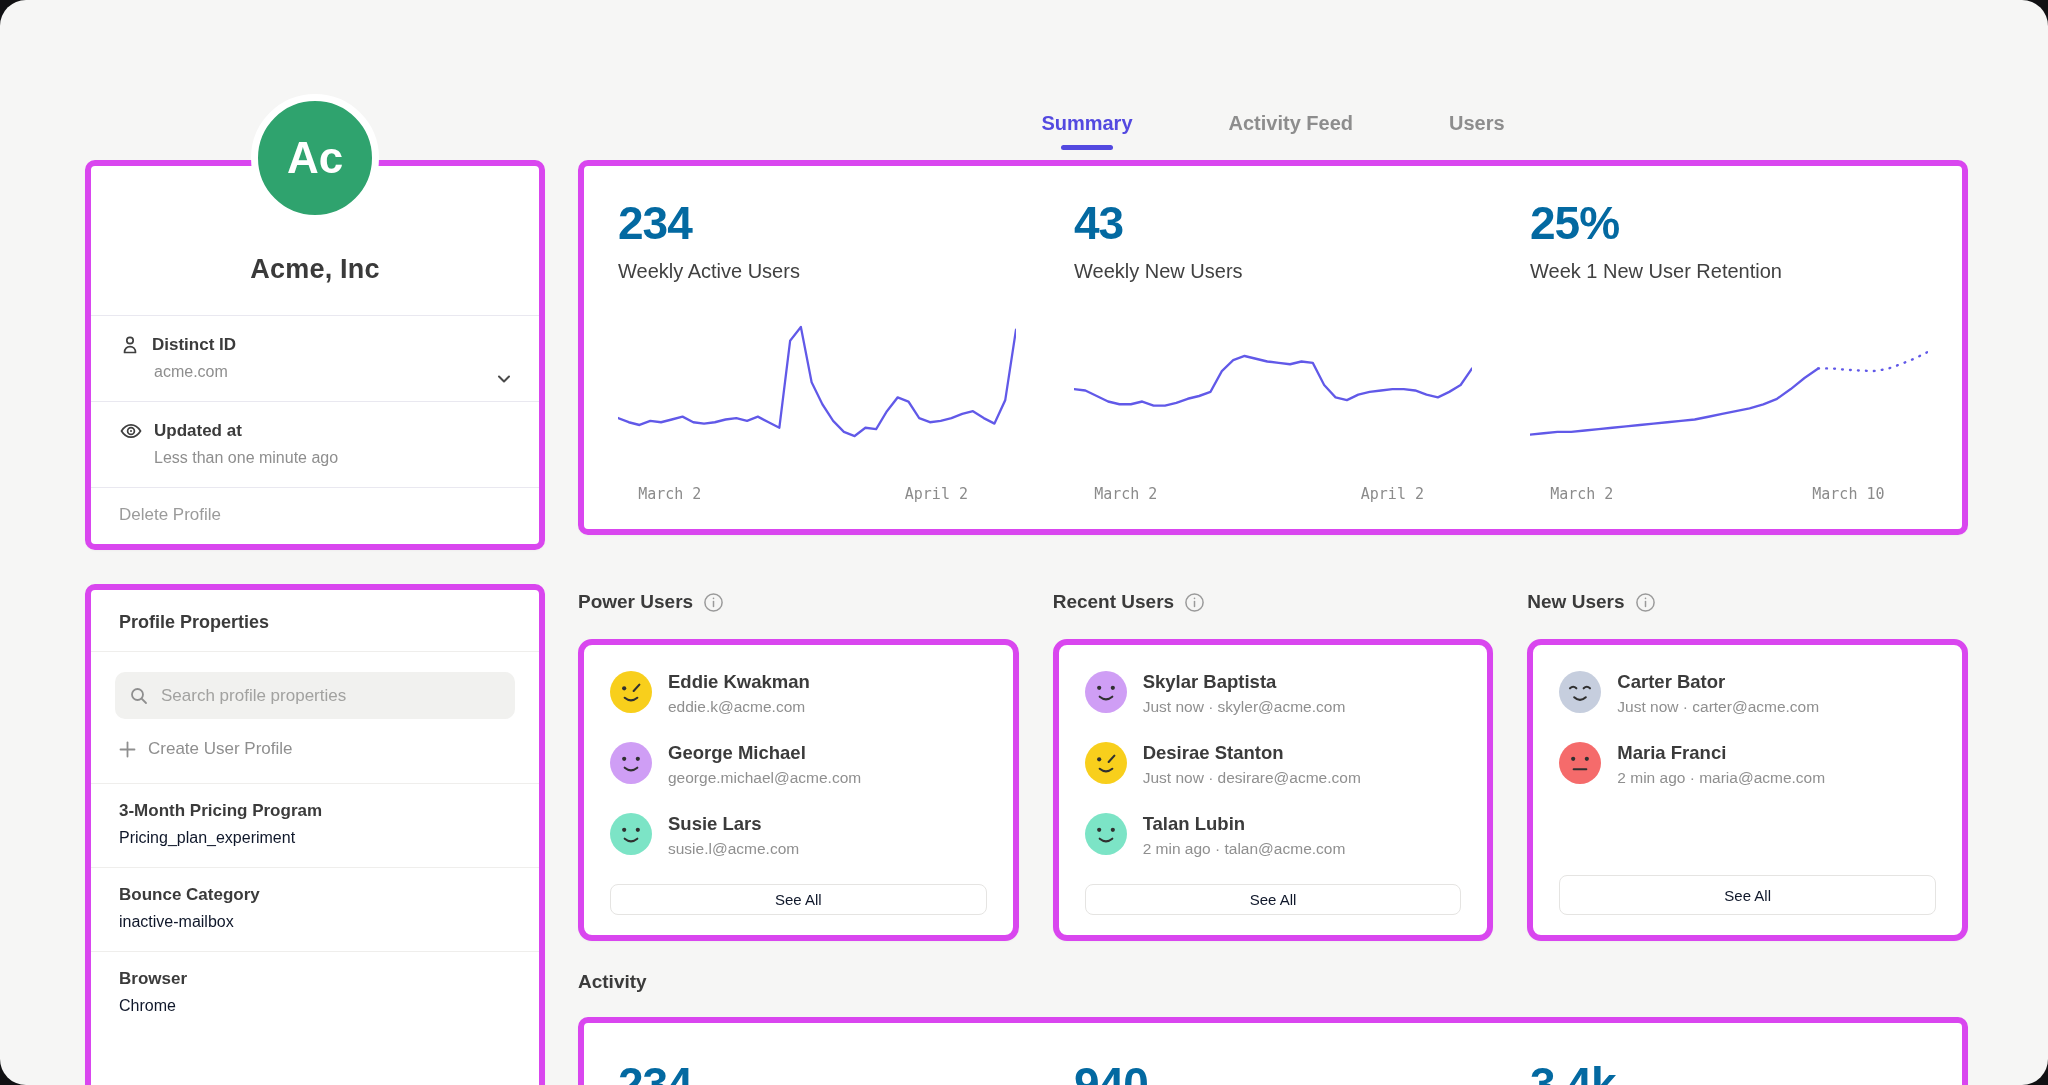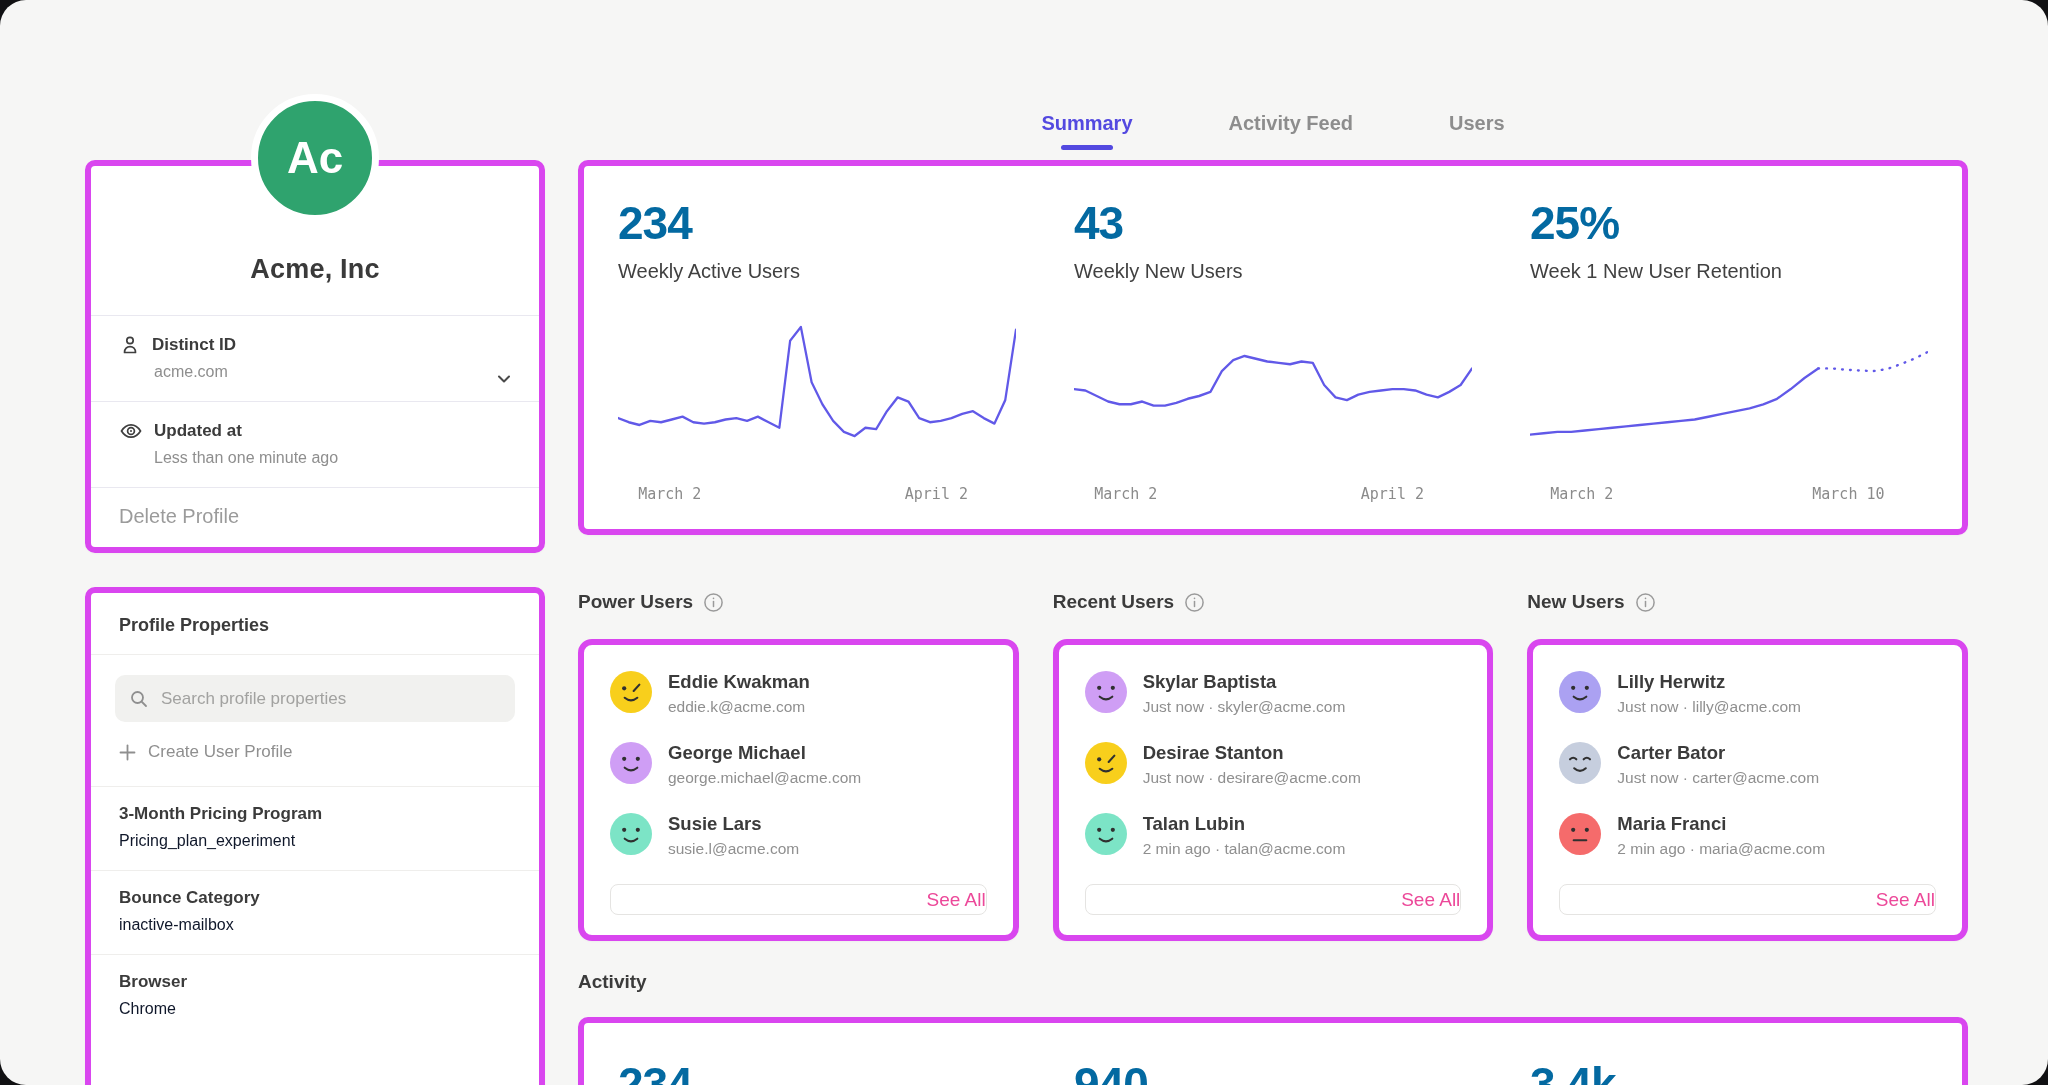--- a/index.html
+++ b/index.html
@@ -38,21 +38,21 @@
     font-size:27px; font-weight:700; color:#3a3a3a; letter-spacing:0.2px;
   }
   .field-row { position:relative; padding:18px 28px 20px; border-top:1px solid #e9e8f0; }
   .field-label-line { display:flex; align-items:center; gap:11px; }
   .field-label { font-size:17px; font-weight:700; color:#3b3b3b; }
   .field-value { margin-left:35px; margin-top:7px; font-size:16px; color:#8e8e8e; }
   .field-chevron { position:absolute; right:24px; top:52px; cursor:pointer; }
   .delete-row { border-top:1px solid #e9e8f0; }
   .delete-btn {
     display:block; width:100%; text-align:left; background:none; border:none;
-    padding:17px 28px 19px; font-family:inherit; font-size:20px; color:#9b9b9b; cursor:pointer;
+    padding:17px 28px 19px; font-family:inherit; font-size:17px; color:#9b9b9b; cursor:pointer;
   }
 
   .props-card { margin-top:34px; height:620px; overflow:hidden; }
   .props-title { padding:22px 28px 18px; font-size:18px; font-weight:700; color:#3b3b3b; border-bottom:1px solid #efeeec; }
   .search-wrap {
     position:relative; margin:20px 24px 0;
     background:#f1f1ef; border-radius:10px; height:47px;
     display:flex; align-items:center;
   }
   .search-wrap svg { position:absolute; left:14px; }
@@ -97,21 +97,21 @@
   .list-heading { display:flex; align-items:center; gap:10px; margin-bottom:26px; }
   .list-title { font-size:19px; font-weight:700; color:#3b3b3b; }
   .user-card { border-radius:14px; padding:26px 26px 20px; height:302px; display:flex; flex-direction:column; }
   .user-row { display:flex; align-items:flex-start; gap:16px; margin-bottom:25px; cursor:pointer; }
   .user-row svg.avatar { flex:0 0 auto; }
   .user-name { font-size:18.5px; font-weight:700; color:#3b3b3b; }
   .user-meta { margin-top:5px; font-size:15.5px; color:#8f8f8f; }
   .see-all {
     margin-top:auto; width:100%; height:40px; background:#ffffff;
     border:1px solid #e5e4e2; border-radius:8px; cursor:pointer;
-    font-family:inherit; font-size:19px; color:#ec4899;text-align:right;
+    font-family:inherit; font-size:15px; color:#0f172a;
   }
 
   .activity-title { margin-top:30px; font-size:19px; font-weight:700; color:#3b3b3b; }
   .activity-card { margin-top:24px; height:320px; padding:34px 34px; }
   .icon-btn { background:none; border:none; padding:0; cursor:pointer; display:flex; }
 </style>
 </head>
 <body>
 
 <div class="screen">
@@ -354,32 +354,20 @@
       <button class="icon-btn">
         <svg width="21" height="21" viewBox="0 0 21 21" fill="none" stroke="#9a9a9a" stroke-width="1.5" stroke-linecap="round">
           <circle cx="10.5" cy="10.5" r="8.6"></circle>
           <line x1="10.5" y1="9.5" x2="10.5" y2="14.5"></line>
           <circle cx="10.5" cy="6.4" r="0.8" fill="#9a9a9a" stroke="none"></circle>
         </svg>
       </button>
     </div>
     <div class="card user-card">
       <div class="rows">
-              <div class="user-row">
-    <span class="avatar-slot"><svg width="42" height="42" viewBox="0 0 40 40" class="avatar">
-                    <circle cx="20" cy="20" r="20" fill="#aba1f2"></circle>
-                    <circle cx="13.5" cy="16" r="2" fill="#303030"></circle>
-                    <circle cx="26.5" cy="16" r="2" fill="#303030"></circle>
-                    <path fill="none" stroke="#303030" stroke-width="2" stroke-linecap="round" d="M14 24.5 Q20 29.5 26 24.5"></path>
-                  </svg></span>
-    <div>
-      <div class="user-name">Lilly Herwitz</div>
-      <div class="user-meta">Just now · lilly@acme.com</div>
-    </div>
-  </div>
               <div class="user-row">
     <span class="avatar-slot"><svg width="42" height="42" viewBox="0 0 40 40" class="avatar">
                     <circle cx="20" cy="20" r="20" fill="#c6cede"></circle>
                     <path fill="none" stroke="#303030" stroke-width="2" stroke-linecap="round" d="M10.5 16.5 Q13.5 13.5 16.5 16.5"></path>
                     <path fill="none" stroke="#303030" stroke-width="2" stroke-linecap="round" d="M23.5 16.5 Q26.5 13.5 29.5 16.5"></path>
                     <path fill="none" stroke="#303030" stroke-width="2" stroke-linecap="round" d="M14.5 25 Q20 30 25.5 25"></path>
                   </svg></span>
     <div>
       <div class="user-name">Carter Bator</div>
       <div class="user-meta">Just now · carter@acme.com</div>

